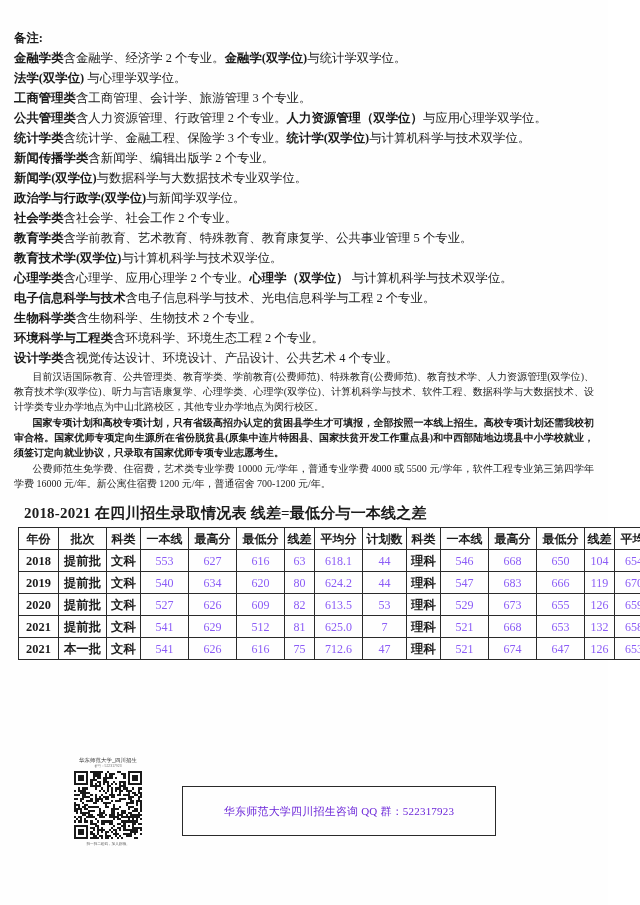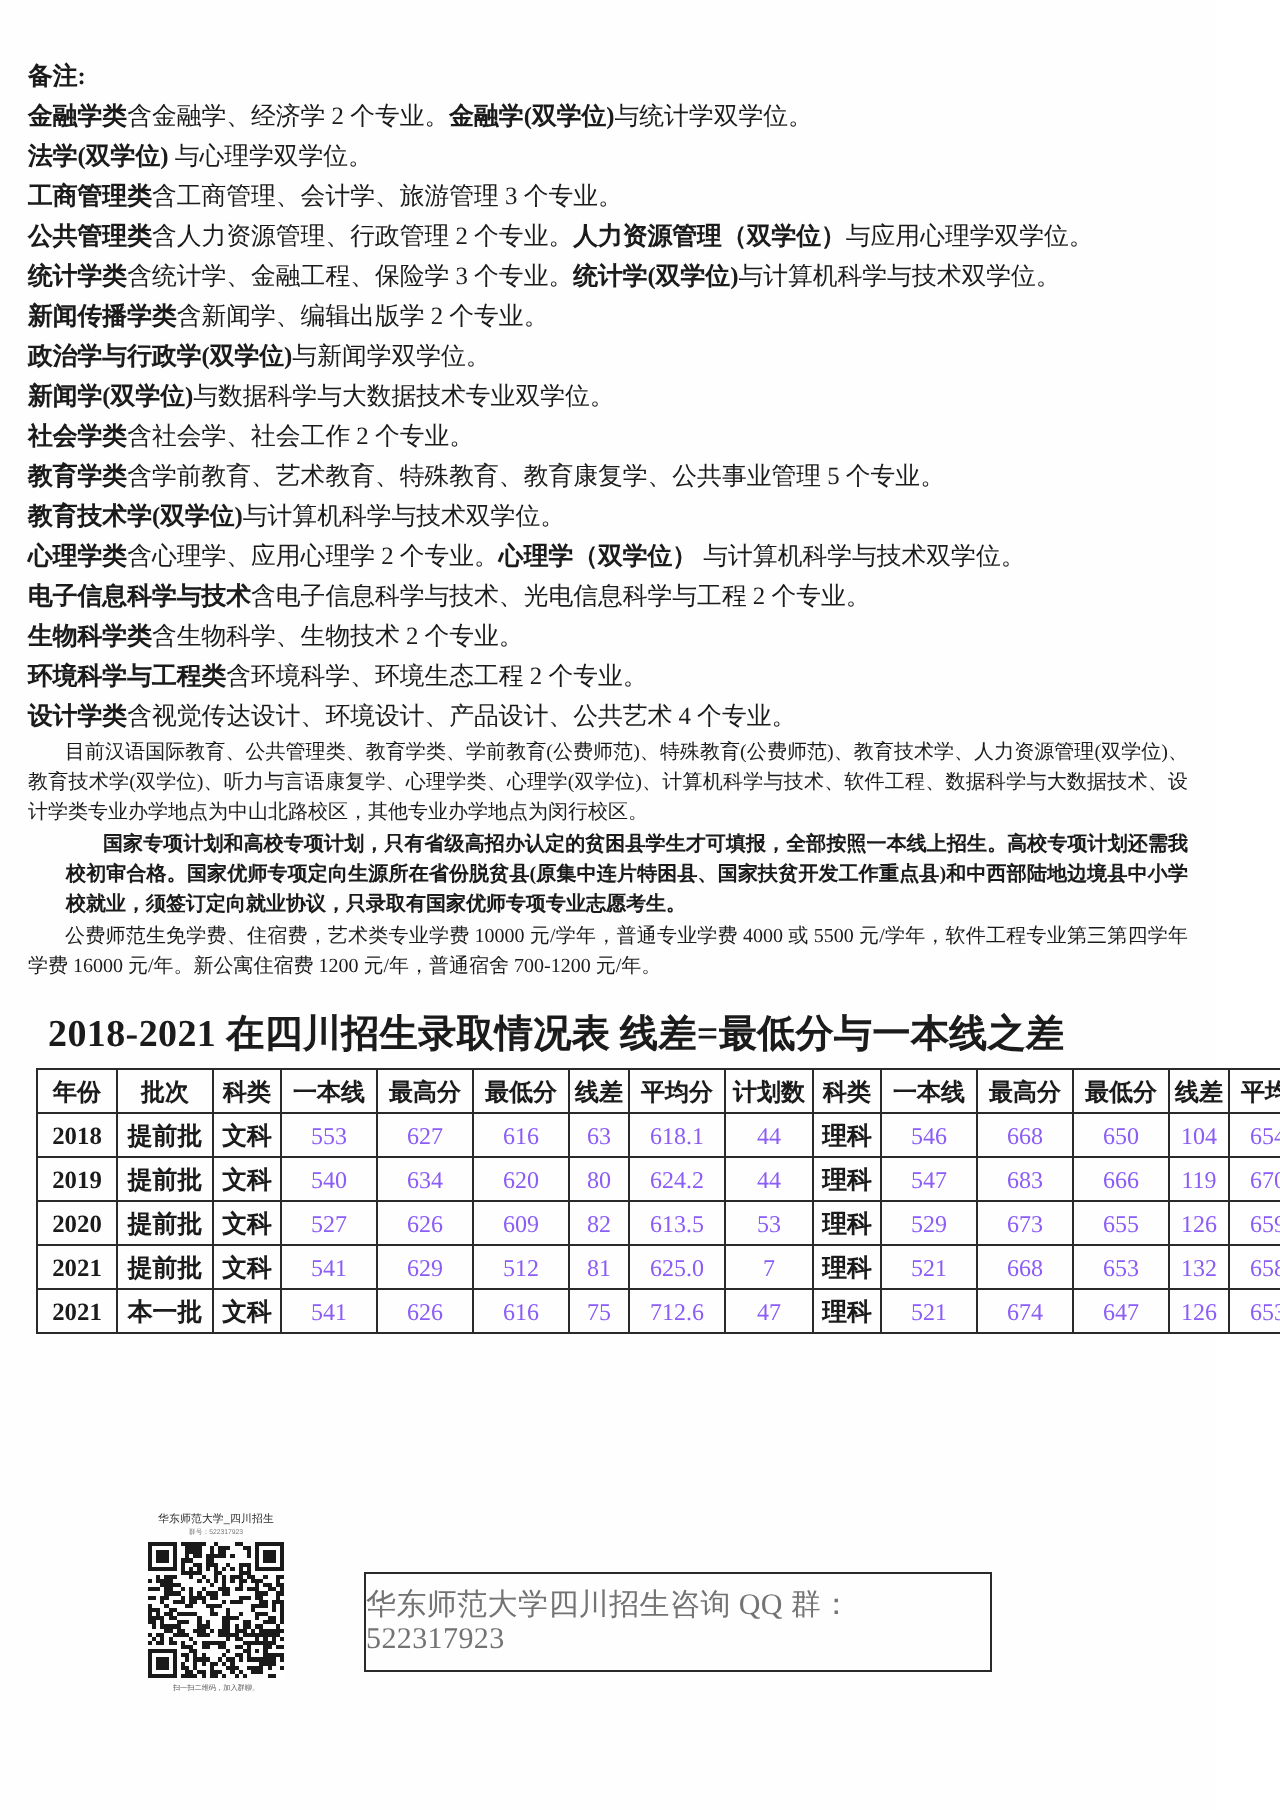--- a/index.html
+++ b/index.html
@@ -23,26 +23,26 @@
   .b { font-weight: bold; }
   .indent { text-indent: 1.85em; }
 
   .para {
     font-size: 10px;
     line-height: 15px;
     text-align: justify;
     text-justify: inter-ideograph;
     margin-top: 1px;
   }
-  .para.bold { font-weight: bold; margin-left: 19px; }
+  .para.bold { font-weight: bold; }
 
   
   .table-wrap { margin-top: 13px; padding-left: 4px; }
   .tbl-title {
-    font-size: 19px;
+    font-size: 15px;
     font-weight: bold;
     letter-spacing: .2px;
     margin-bottom: 4px;
     padding-left: 6px;
   }
   table.scores {
     border-collapse: collapse;
     width: 608px;
     font-size: 12px;
     table-layout: fixed;
@@ -101,41 +101,41 @@
   .qq-box {
     position: absolute;
     left: 168px; top: 29px;
     width: 314px; height: 50px;
     border: 1px solid #2a2a2a;
     display: flex;
     align-items: center;
     justify-content: center;
   }
   .qq-text {
-    font-size: 15px;
-    color: #737373;
+    font-size: 11px;
+    color: #6d28d9;
     letter-spacing: .2px;
   }
 </style>
 </head>
 <body>
 
 <div id="page">
 
   <div class="notes">
     <div class="note-line b">备注:</div>
     <div id="note-lines">
         <div class="note-line"><span class="b">金融学类</span><span>含金融学、经济学 2 个专业。</span><span class="b">金融学(双学位)</span><span>与统计学双学位。</span></div>
         <div class="note-line"><span class="b">法学(双学位)</span><span> 与心理学双学位。</span></div>
         <div class="note-line"><span class="b">工商管理类</span><span>含工商管理、会计学、旅游管理 3 个专业。</span></div>
         <div class="note-line"><span class="b">公共管理类</span><span>含人力资源管理、行政管理 2 个专业。</span><span class="b">人力资源管理（双学位）</span><span>与应用心理学双学位。</span></div>
         <div class="note-line"><span class="b">统计学类</span><span>含统计学、金融工程、保险学 3 个专业。</span><span class="b">统计学(双学位)</span><span>与计算机科学与技术双学位。</span></div>
         <div class="note-line"><span class="b">新闻传播学类</span><span>含新闻学、编辑出版学 2 个专业。</span></div>
+        <div class="note-line"><span class="b">新闻学(双学位)</span><span>与数据科学与大数据技术专业双学位。</span></div>
         <div class="note-line"><span class="b">政治学与行政学(双学位)</span><span>与新闻学双学位。</span></div>
-        <div class="note-line"><span class="b">新闻学(双学位)</span><span>与数据科学与大数据技术专业双学位。</span></div>
         <div class="note-line"><span class="b">社会学类</span><span>含社会学、社会工作 2 个专业。</span></div>
         <div class="note-line"><span class="b">教育学类</span><span>含学前教育、艺术教育、特殊教育、教育康复学、公共事业管理 5 个专业。</span></div>
         <div class="note-line"><span class="b">教育技术学(双学位)</span><span>与计算机科学与技术双学位。</span></div>
         <div class="note-line"><span class="b">心理学类</span><span>含心理学、应用心理学 2 个专业。</span><span class="b">心理学（双学位）</span><span> 与计算机科学与技术双学位。</span></div>
         <div class="note-line"><span class="b">电子信息科学与技术</span><span>含电子信息科学与技术、光电信息科学与工程 2 个专业。</span></div>
         <div class="note-line"><span class="b">生物科学类</span><span>含生物科学、生物技术 2 个专业。</span></div>
         <div class="note-line"><span class="b">环境科学与工程类</span><span>含环境科学、环境生态工程 2 个专业。</span></div>
         <div class="note-line"><span class="b">设计学类</span><span>含视觉传达设计、环境设计、产品设计、公共艺术 4 个专业。</span></div>
       </div>
   </div>

